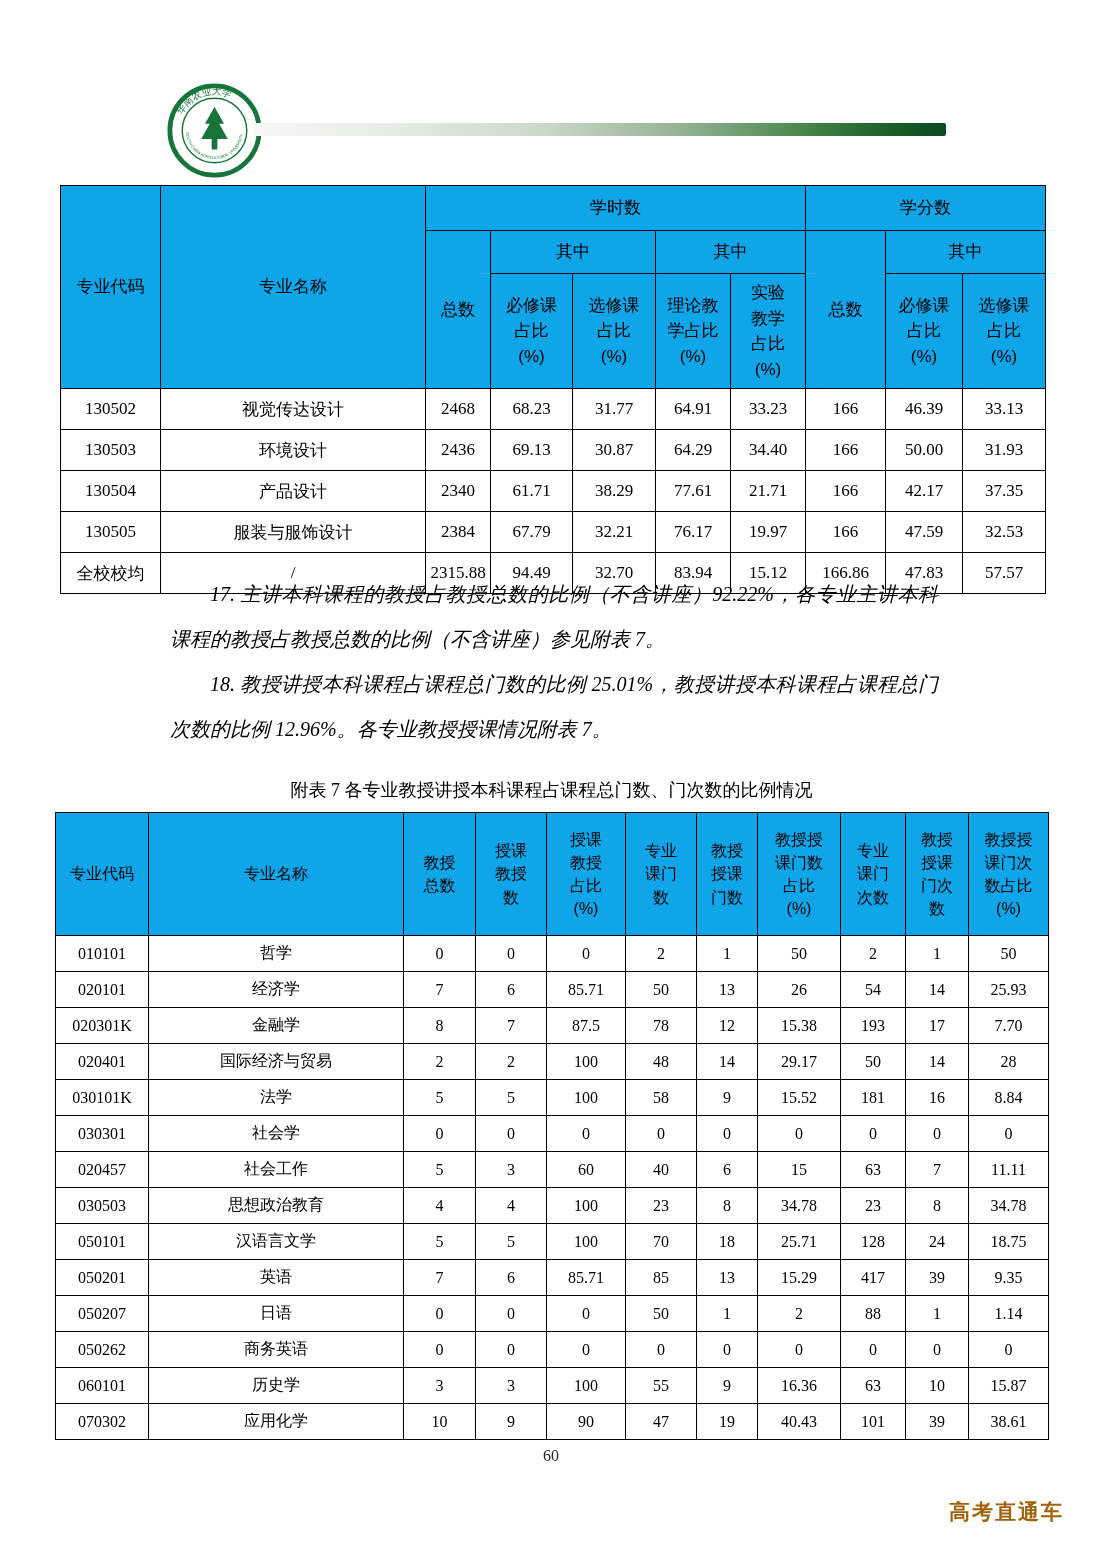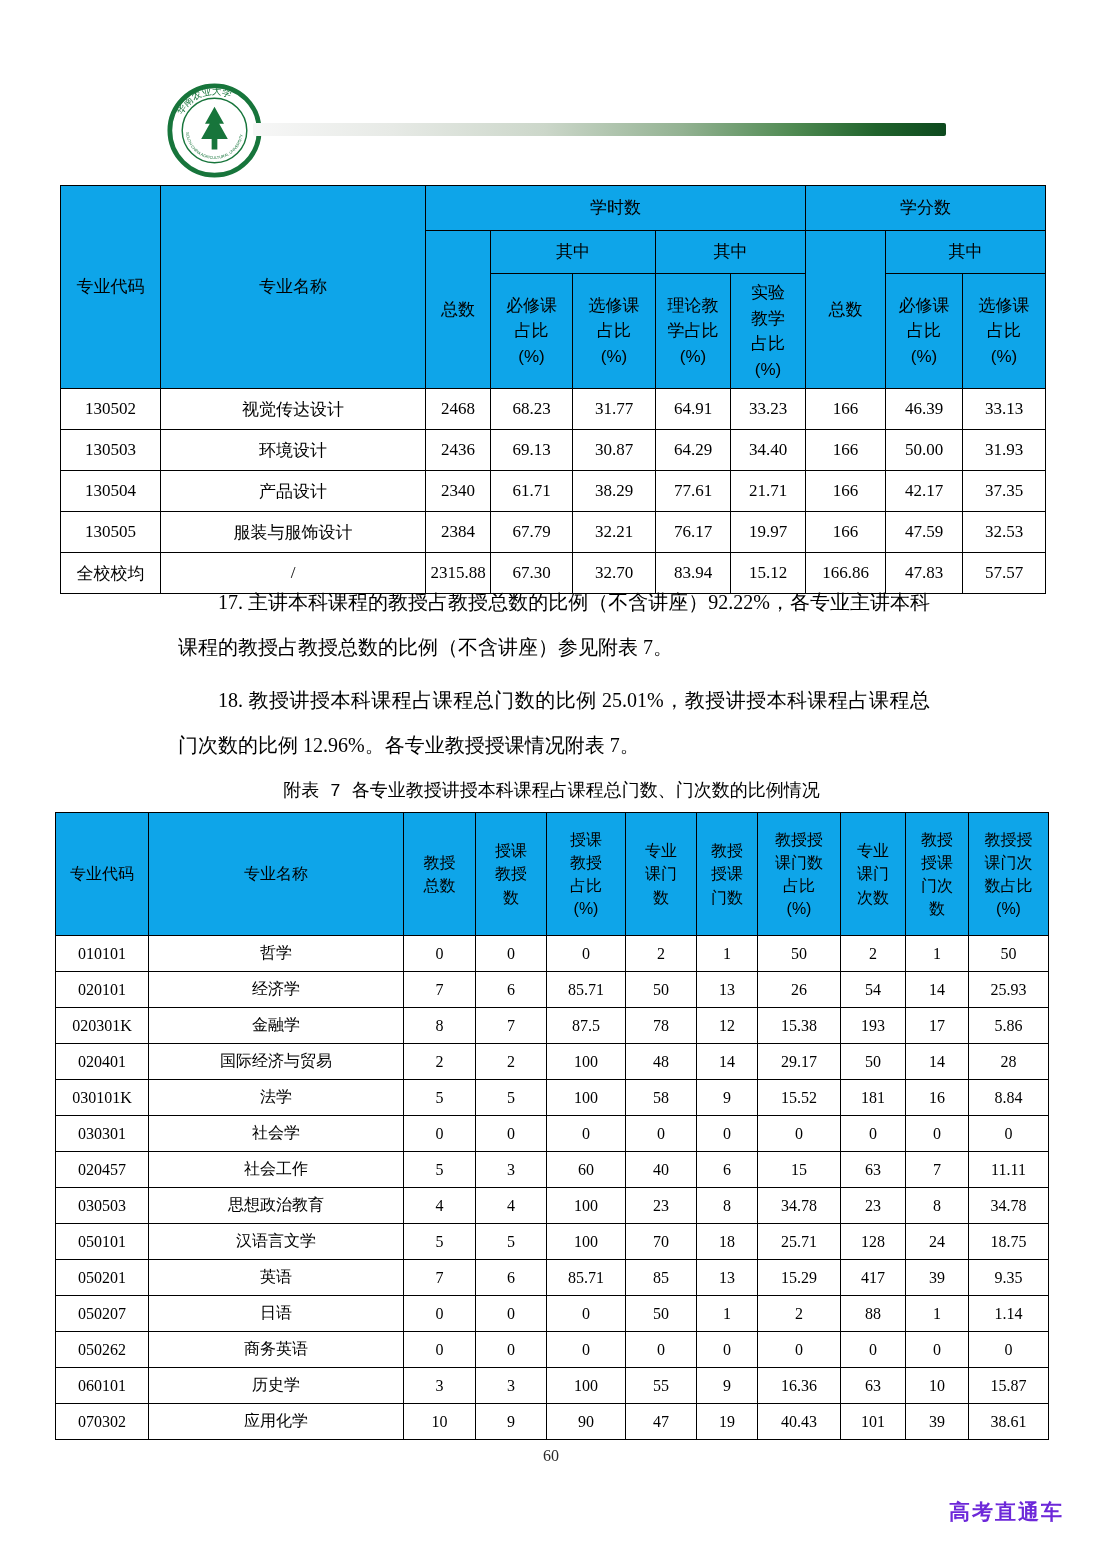--- a/index.html
+++ b/index.html
@@ -55,43 +55,43 @@
   .t1 thead tr:nth-child(3) th { height: 110px; }
   .t1 td { height: 36px; font-size: 17px; margin-top: 16px; }
 
   
   .para-block {
     position: absolute;
     left: 170px; top: 572px; width: 768px;
     font-size: 20px; line-height: 45px;
     text-align: justify;
   }
-  .para { text-indent: 2em; margin: 8px; }
+  .para { text-indent: 2em; margin: 0; font-style: italic; }
 
   
   .caption {
     position: absolute;
     left: 55px; top: 778px; width: 993px;
-    text-align: center; font-size: 18px; font-family: Liberation Mono, monospace;
+    text-align: center; font-size: 18px;
   }
   .t2 { position: absolute; left: 55px; top: 812px; width: 993px; }
   .t2 th { font-size: 16px; height: 118px; line-height: 1.45; }
   .t2 td { height: 31px; font-size: 16px; }
 
   
   .page-number {
     position: absolute;
     left: 0; top: 1447px; width: 100%;
     text-align: center; font-size: 16px; color: #2b2b2b;
   }
   .watermark {
     position: absolute;
     right: 38px; top: 1498px;
     font-size: 21px; font-weight: bold;
-    letter-spacing: 2px; color: #6d28d9;
+    letter-spacing: 2px; color: #a16207;
     font-family: "Liberation Sans", "DejaVu Sans", sans-serif;
   }
 </style>
 </head>
 <body>
 
 <div class="page">
 
   <svg class="logo" viewBox="0 0 100 100" aria-hidden="true">
     <defs>
@@ -205,21 +205,21 @@
           <td>76.17</td>
           <td>19.97</td>
           <td>166</td>
           <td>47.59</td>
           <td>32.53</td>
         </tr>
         <tr>
           <td>全校校均</td>
           <td>/</td>
           <td>2315.88</td>
-          <td>67.30</td>
+          <td>94.49</td>
           <td>32.70</td>
           <td>83.94</td>
           <td>15.12</td>
           <td>166.86</td>
           <td>47.83</td>
           <td>57.57</td>
         </tr>
       </tbody>
   </table>
 
@@ -311,21 +311,21 @@
           <td>020301K</td>
           <td>金融学</td>
           <td>8</td>
           <td>7</td>
           <td>87.5</td>
           <td>78</td>
           <td>12</td>
           <td>15.38</td>
           <td>193</td>
           <td>17</td>
-          <td>5.86</td>
+          <td>7.70</td>
         </tr>
         <tr>
           <td>020401</td>
           <td>国际经济与贸易</td>
           <td>2</td>
           <td>2</td>
           <td>100</td>
           <td>48</td>
           <td>14</td>
           <td>29.17</td>

